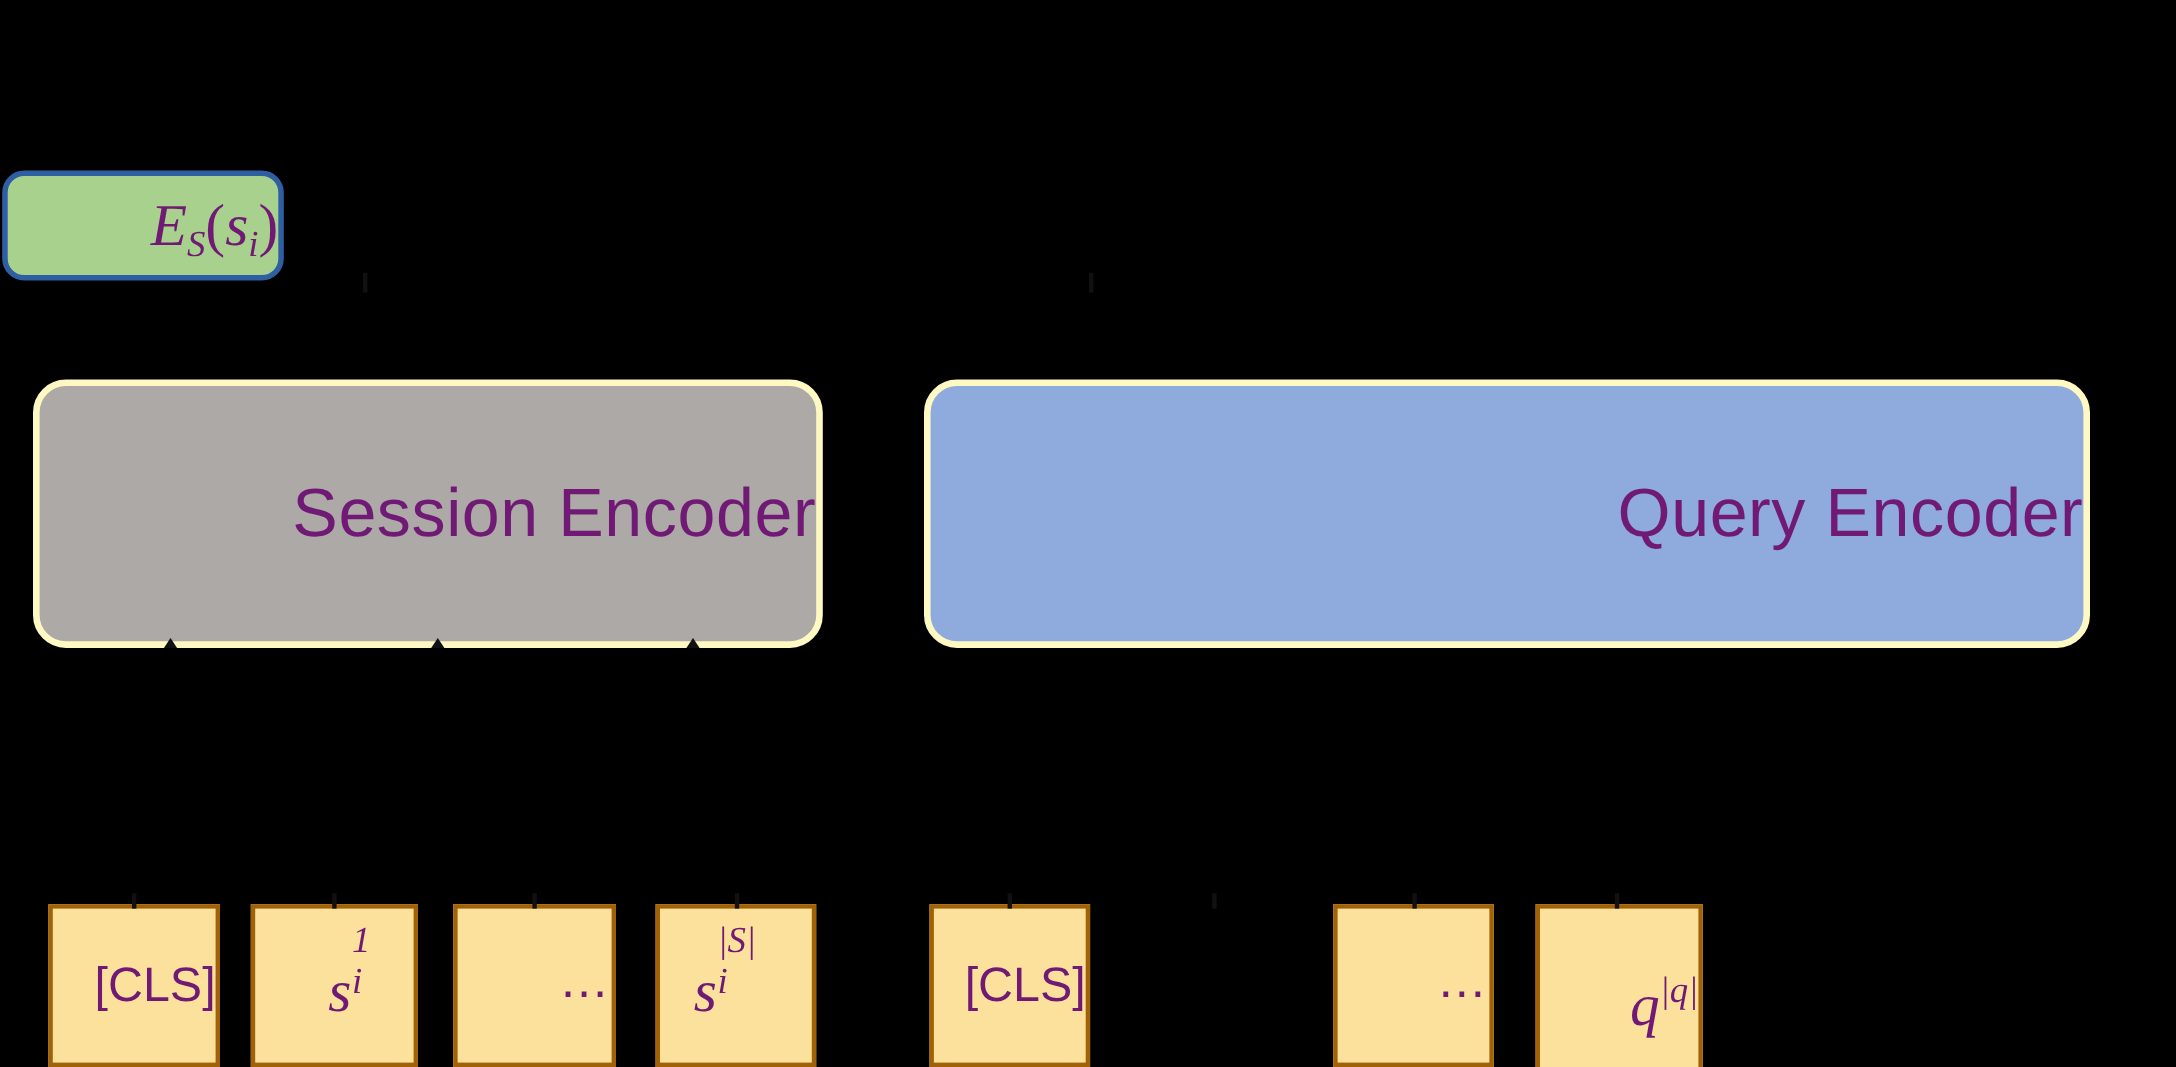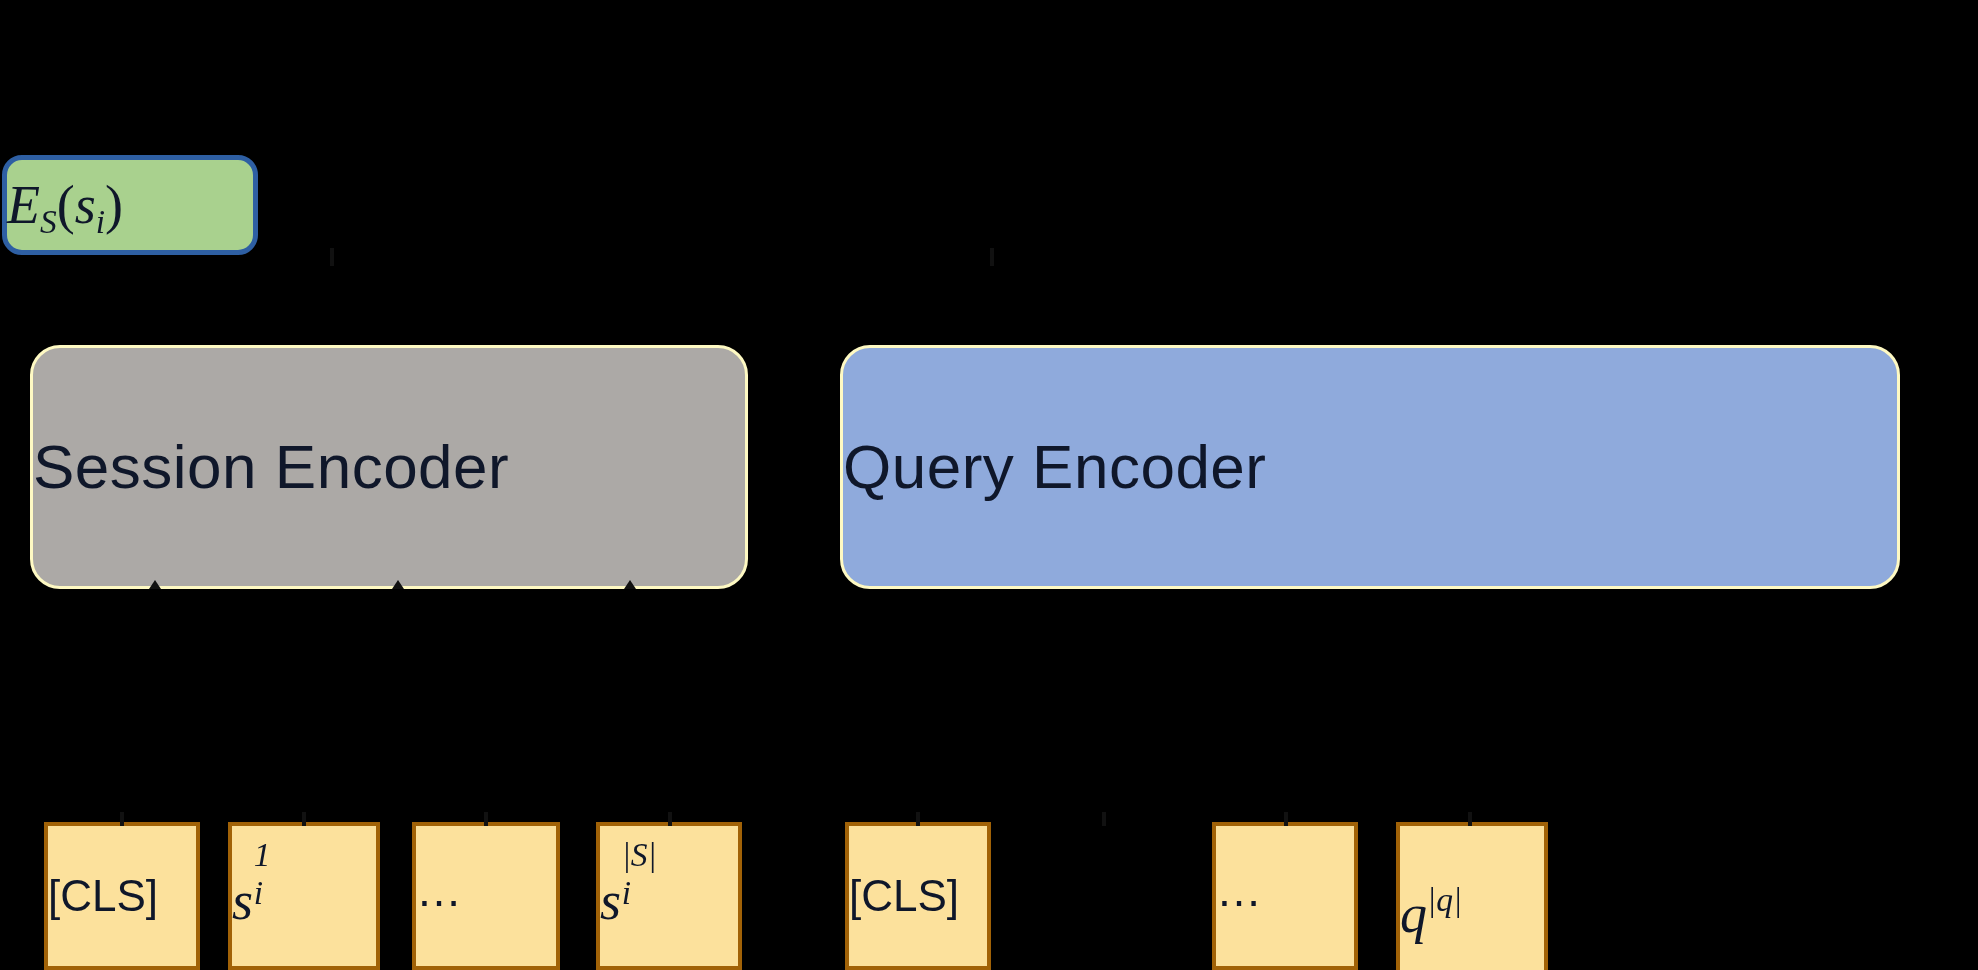--- a/index.html
+++ b/index.html
@@ -15,34 +15,34 @@
     overflow: hidden;
     font-family: "Liberation Sans", sans-serif;
   }
 
   
   .node {
     position: absolute;
     box-sizing: border-box;
     display: flex;
     align-items: center;
-    justify-content: flex-start;
-    color: #0f172a;
+    justify-content: flex-end;
+    color: #701a75;
     line-height: 1;
     text-align: center;
   }
 
   .embed-box {
     background: #A9D18E;
     border: 5px solid #2E5FA3;
     border-radius: 20px;
   }
 
   .encoder-box {
-    border: 3px solid #fef9c3;
+    border: 6px solid #fef9c3;
     border-radius: 30px;
     font-size: 62px;
     letter-spacing: 0.5px;
   }
   .encoder-session { background: #ACA9A6; }
   .encoder-query   { background: #8FAADC; }
 
   .token-box {
     background: #FCE19C;
     border: 4px solid #a16207;

